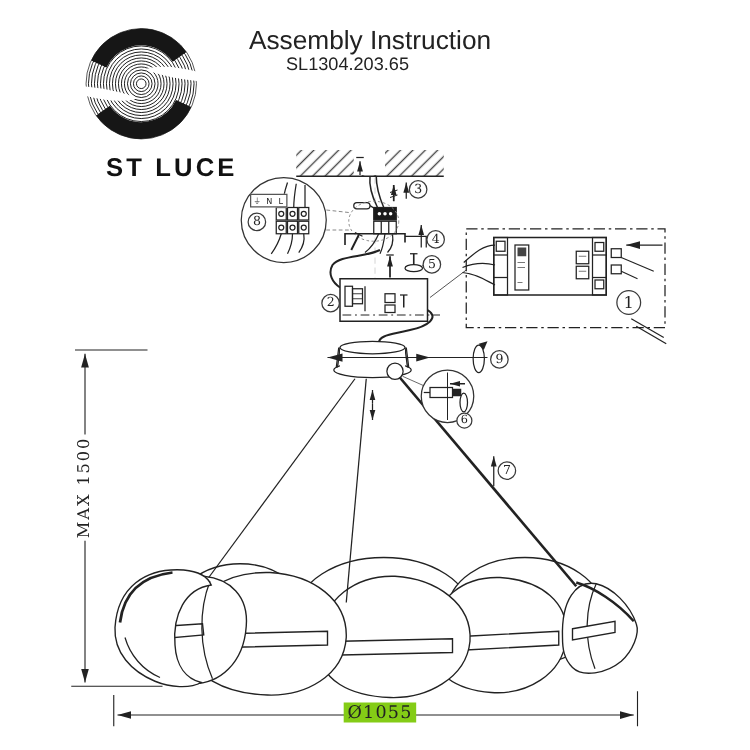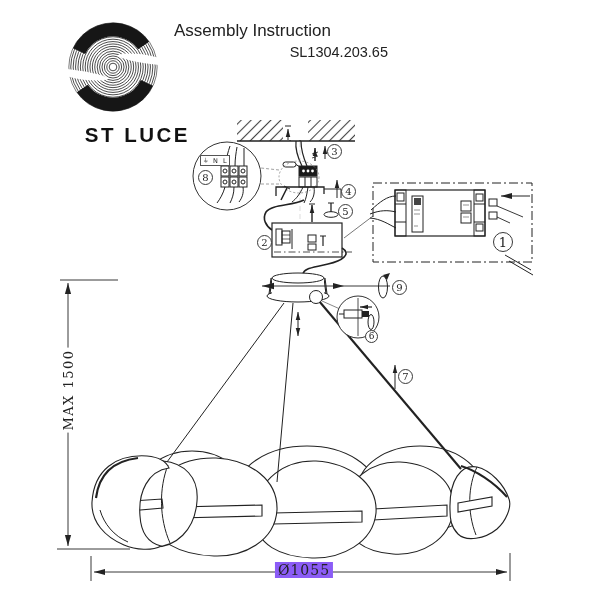--- a/index.html
+++ b/index.html
@@ -6,44 +6,44 @@
   body{
     width:600px;height:600px;position:relative;background:#fff;
     font-family:"Liberation Sans",sans-serif;color:#1d1d1d;overflow:hidden;
   }
   .abs{position:absolute;}
   .brand-text{
     left:40px;top:123px;width:150px;text-align:right;
     font-size:20.5px;font-weight:bold;letter-spacing:2.5px;color:#111;
   }
   .title-text{
-    left:174px;top:21px;width:220px;
-    font-size:17px;color:#222;
+    left:186px;top:21px;width:220px;text-align:center;
+    font-size:21px;color:#222;
   }
   .model-text{
-    left:168px;top:44px;width:220px;text-align:right;
+    left:168px;top:44px;width:220px;text-align:center;
     font-size:14.5px;color:#222;
   }
   .co{
     position:absolute;width:15px;height:15px;border:1px solid #3a3a3a;border-radius:50%;
     display:flex;align-items:center;justify-content:center;
     font:10px "DejaVu Serif",serif;color:#222;background:#fff;box-sizing:border-box;
     line-height:1;
   }
   .co-lg{width:20px;height:20px;font-size:13px;}
   .co-sm{width:13px;height:13px;font-size:9px;}
   .dim-v{
     left:68px;top:390px;transform:translate(-50%,-50%) rotate(-90deg);
     font:13px "DejaVu Serif",serif;letter-spacing:1.5px;white-space:nowrap;color:#222;
     background:#fff;padding:0 2px;
   }
   .dim-h{
     left:304px;top:570px;transform:translate(-50%,-50%);
     font:14px "DejaVu Serif",serif;letter-spacing:1px;white-space:nowrap;color:#222;
-    background:#8b5cf6;padding:0 3px;
+    background:#84cc16;padding:0 3px;
   }
   .wire-label{
     left:200px;top:155px;width:30px;height:11px;border:1px solid #555;background:#fff;
     display:flex;align-items:center;justify-content:space-around;
     font-size:6.5px;font-family:"DejaVu Sans",sans-serif;color:#222;box-sizing:border-box;
   }
   svg{display:block;}
 </style>
 </head>
 <body>

